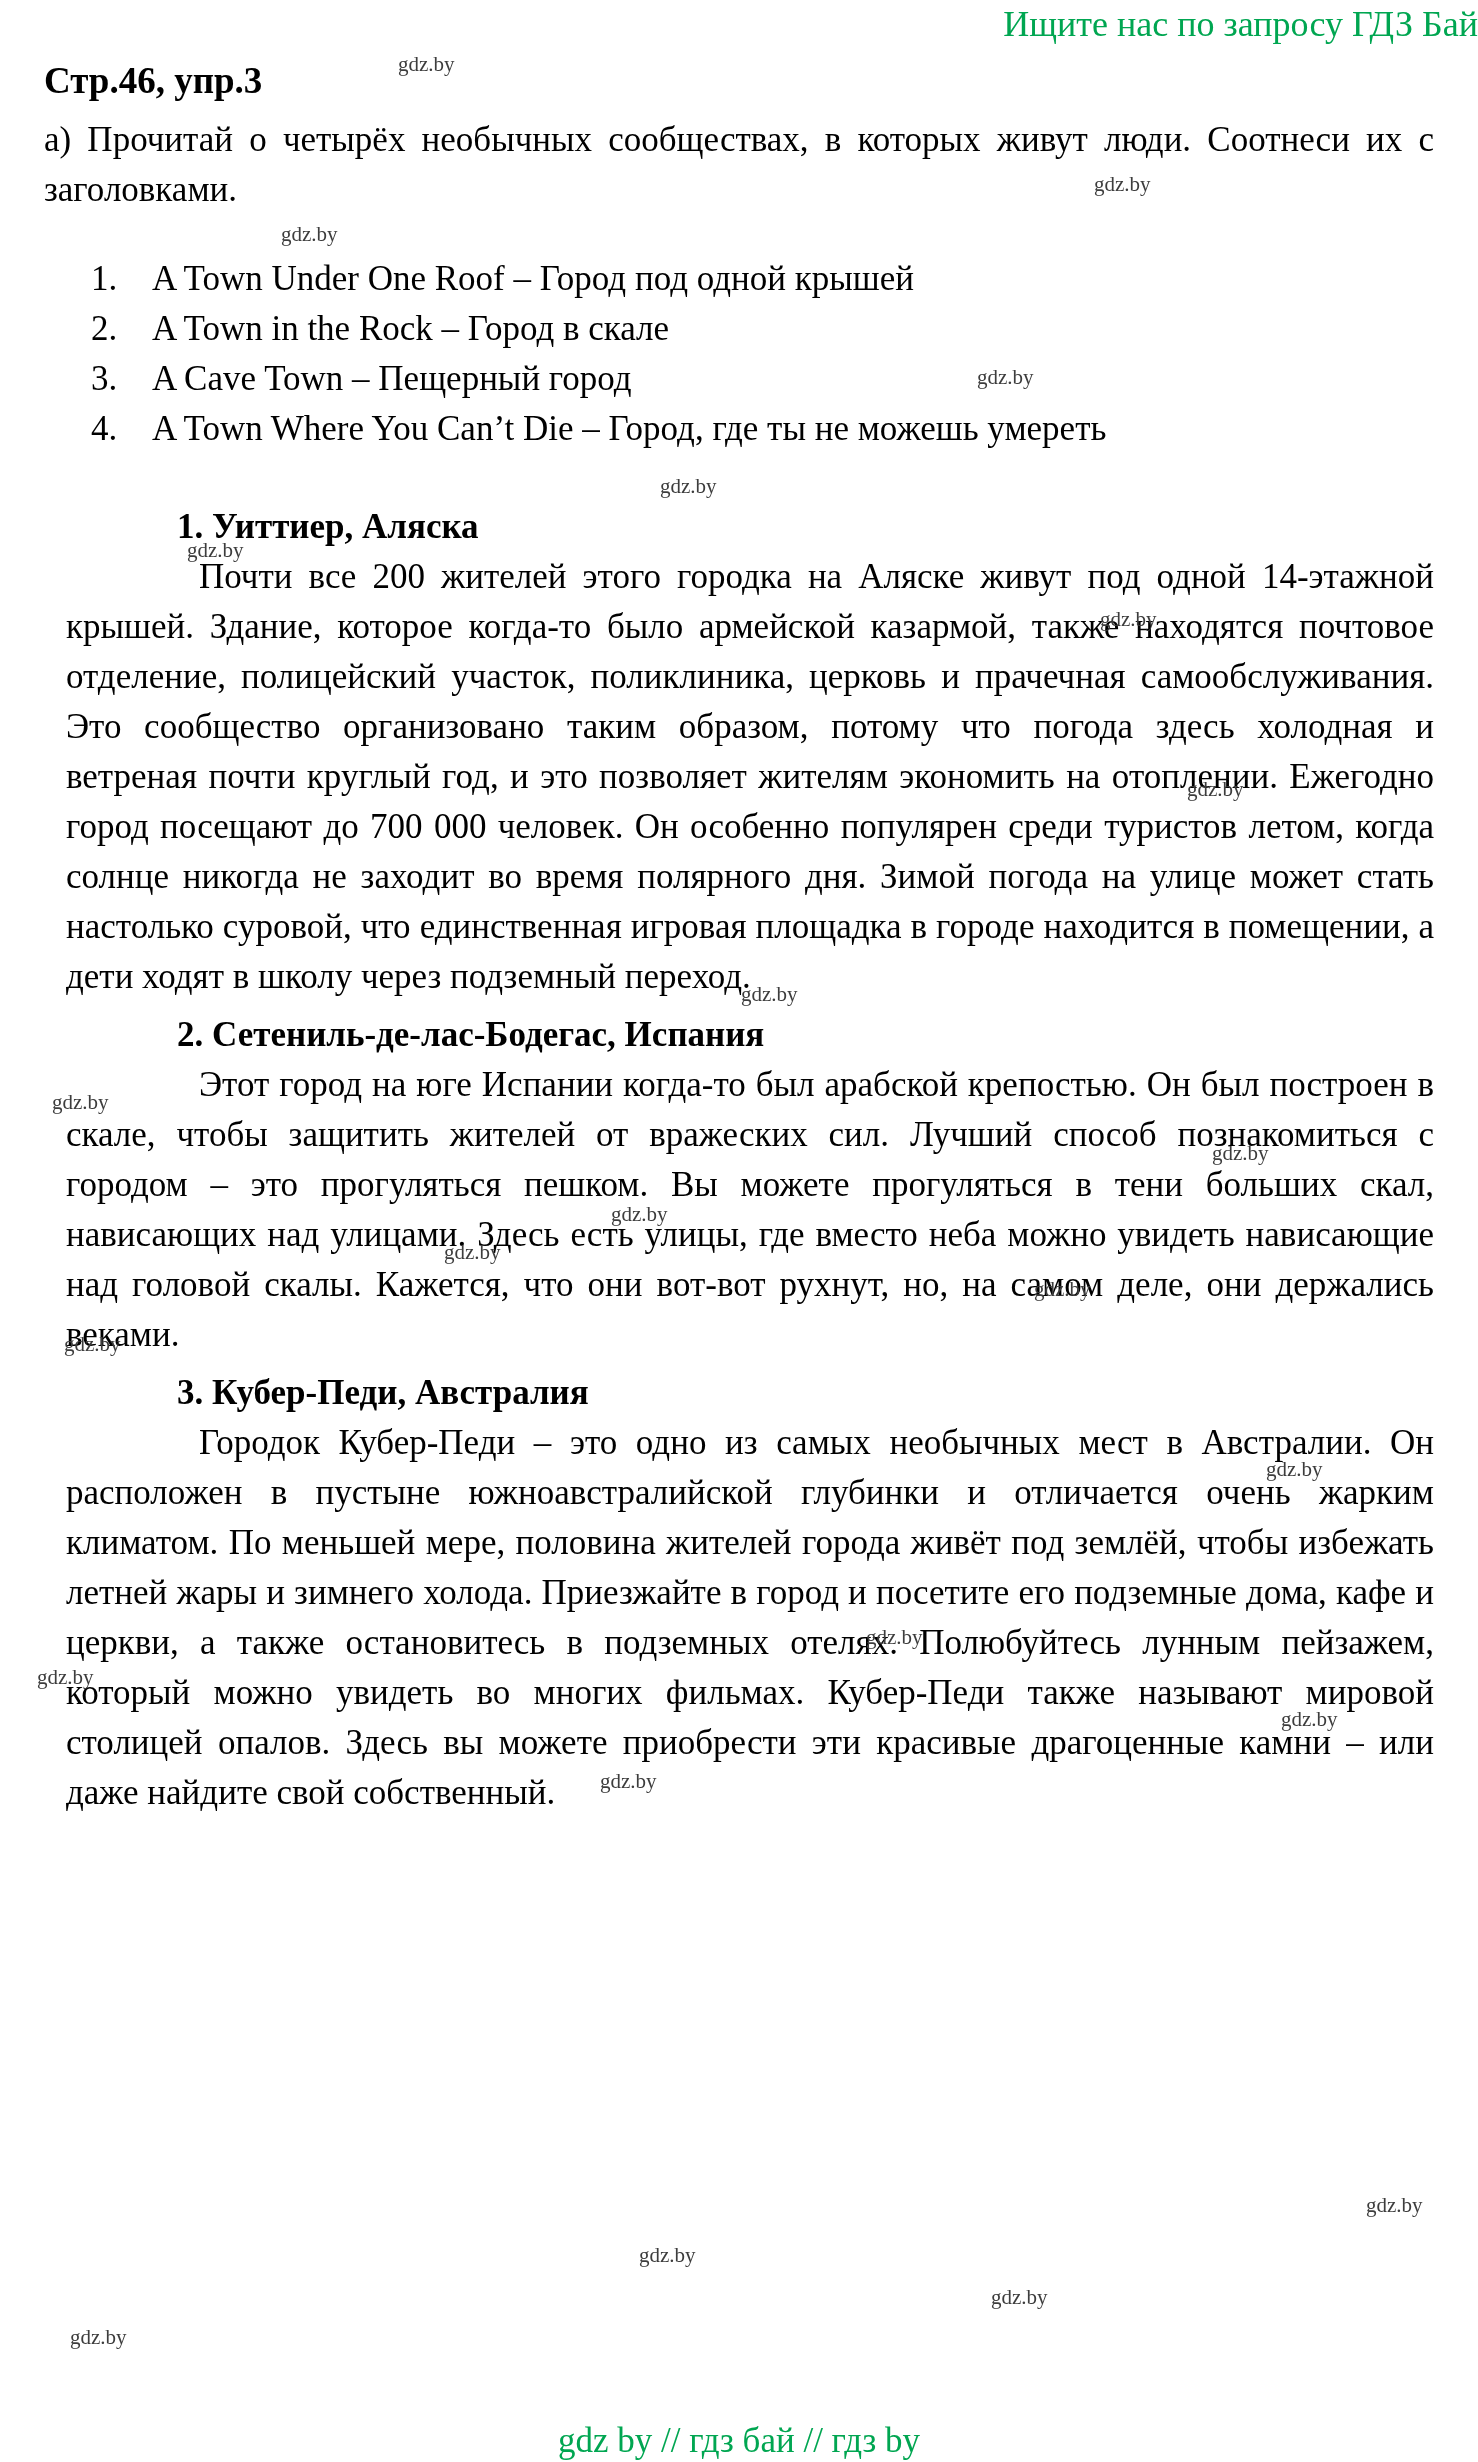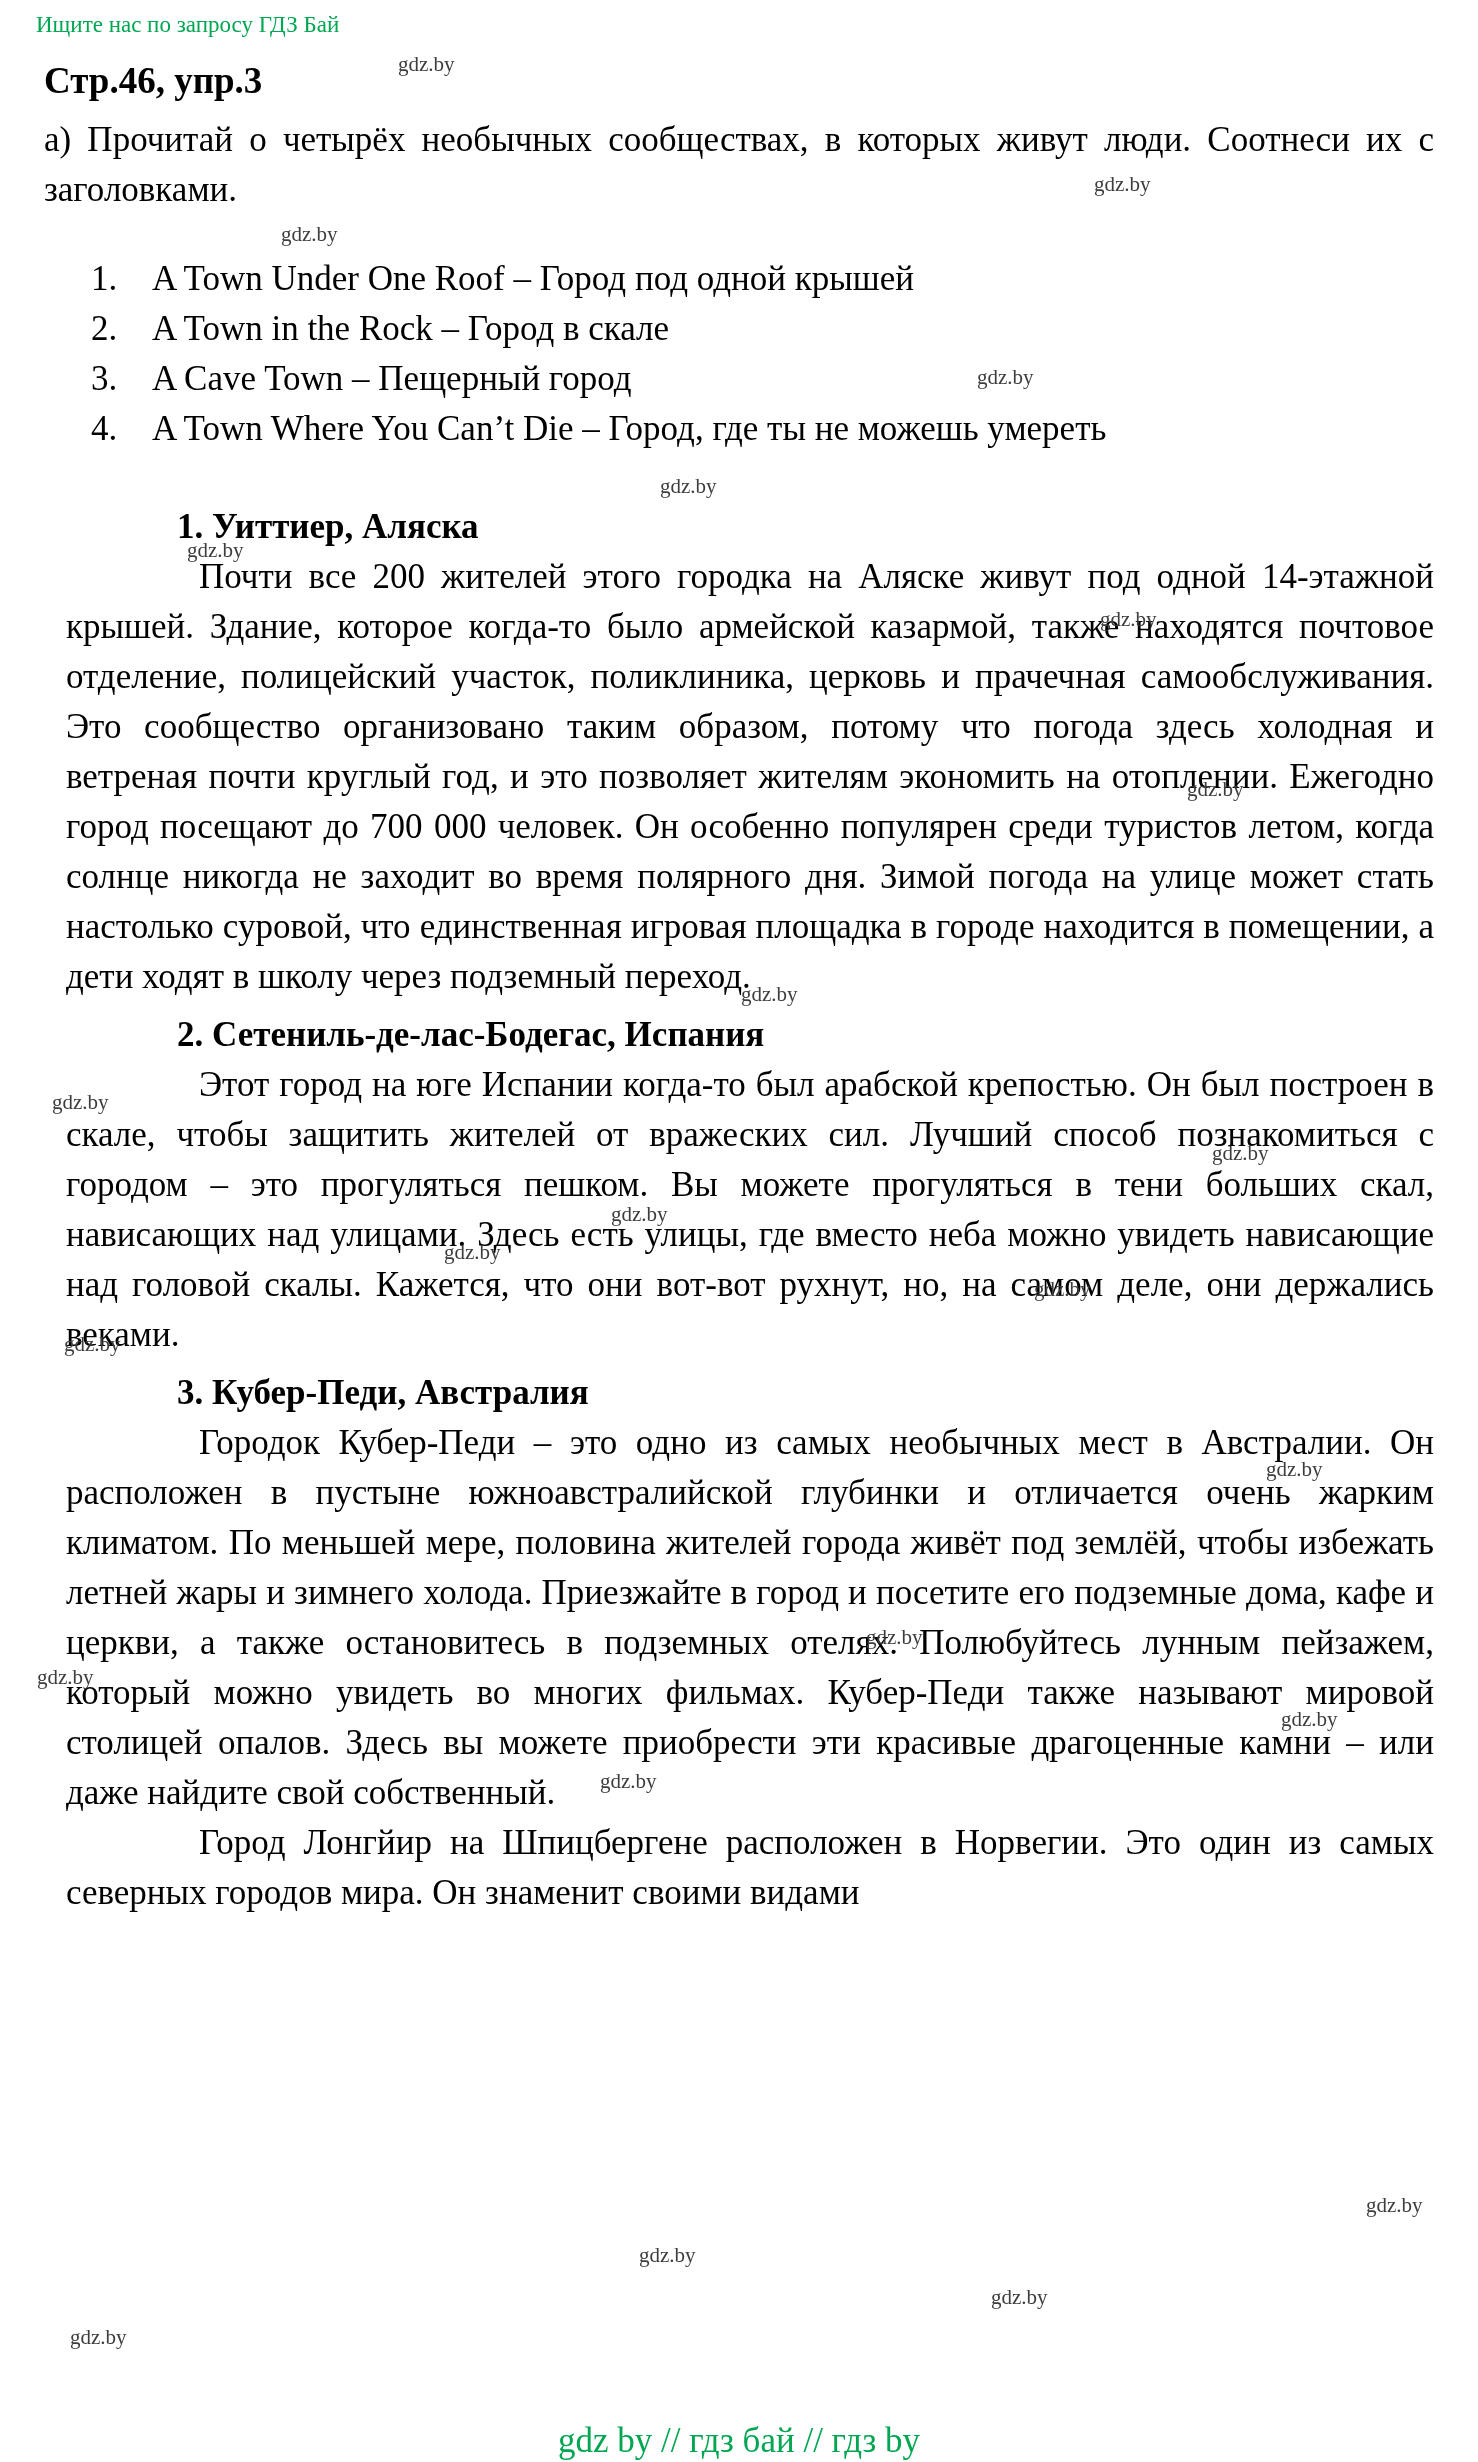--- a/index.html
+++ b/index.html
@@ -15,25 +15,24 @@
     margin: 0 auto;
     background: #ffffff;
     color: #000000;
     font-family: "Liberation Serif", serif;
     font-size: 35px;
     line-height: 50px;
     overflow: hidden;
   }
   .top-note {
     padding-top: 9.4px;
-    text-align: left;
-    font-size: 23px;
+    text-align: right;
+    font-size: 36px;
     line-height: 31px;
     color: var(--accent-green);
-    margin-left: 36px;
   }
   .content { padding: 0 44px; }
   .title {
     margin-top: 17px;
     font-size: 37px;
     line-height: 47px;
     font-weight: bold;
   }
   .task {
     margin-top: 11px;
@@ -109,21 +108,20 @@
         </li>
       </ol>
 
     <div class="sections">
         <h2 class="sec-heading">1. Уиттиер, Аляска</h2>
         <p class="sec-body">Почти все 200 жителей этого городка на Аляске живут под одной 14-этажной крышей. Здание, которое когда-то было армейской казармой, также находятся почтовое отделение, полицейский участок, поликлиника, церковь и прачечная самообслуживания. Это сообщество организовано таким образом, потому что погода здесь холодная и ветреная почти круглый год, и это позволяет жителям экономить на отоплении. Ежегодно город посещают до 700 000 человек. Он особенно популярен среди туристов летом, когда солнце никогда не заходит во время полярного дня. Зимой погода на улице может стать настолько суровой, что единственная игровая площадка в городе находится в помещении, а дети ходят в школу через подземный переход.</p>
         <h2 class="sec-heading">2. Сетениль-де-лас-Бодегас, Испания</h2>
         <p class="sec-body">Этот город на юге Испании когда-то был арабской крепостью. Он был построен в скале, чтобы защитить жителей от вражеских сил. Лучший способ познакомиться с городом – это прогуляться пешком. Вы можете прогуляться в тени больших скал, нависающих над улицами. Здесь есть улицы, где вместо неба можно увидеть нависающие над головой скалы. Кажется, что они вот-вот рухнут, но, на самом деле, они держались веками.</p>
         <h2 class="sec-heading">3. Кубер-Педи, Австралия</h2>
         <p class="sec-body">Городок Кубер-Педи – это одно из самых необычных мест в Австралии. Он расположен в пустыне южноавстралийской глубинки и отличается очень жарким климатом. По меньшей мере, половина жителей города живёт под землёй, чтобы избежать летней жары и зимнего холода. Приезжайте в город и посетите его подземные дома, кафе и церкви, а также остановитесь в подземных отелях. Полюбуйтесь лунным пейзажем, который можно увидеть во многих фильмах. Кубер-Педи также называют мировой столицей опалов. Здесь вы можете приобрести эти красивые драгоценные камни – или даже найдите свой собственный.</p>
-        <p class="sec-body">Город Лонгйир на Шпицбергене расположен в Норвегии. Это один из самых северных городов мира. Он знаменит своими видами</p>
       </div>
 
   </div>
 
   <div class="watermarks">
       <span class="wm" style="left: 398px; top: 53px;">gdz.by</span>
       <span class="wm" style="left: 1094px; top: 173px;">gdz.by</span>
       <span class="wm" style="left: 281px; top: 223px;">gdz.by</span>
       <span class="wm" style="left: 977px; top: 366px;">gdz.by</span>
       <span class="wm" style="left: 660px; top: 475px;">gdz.by</span>

